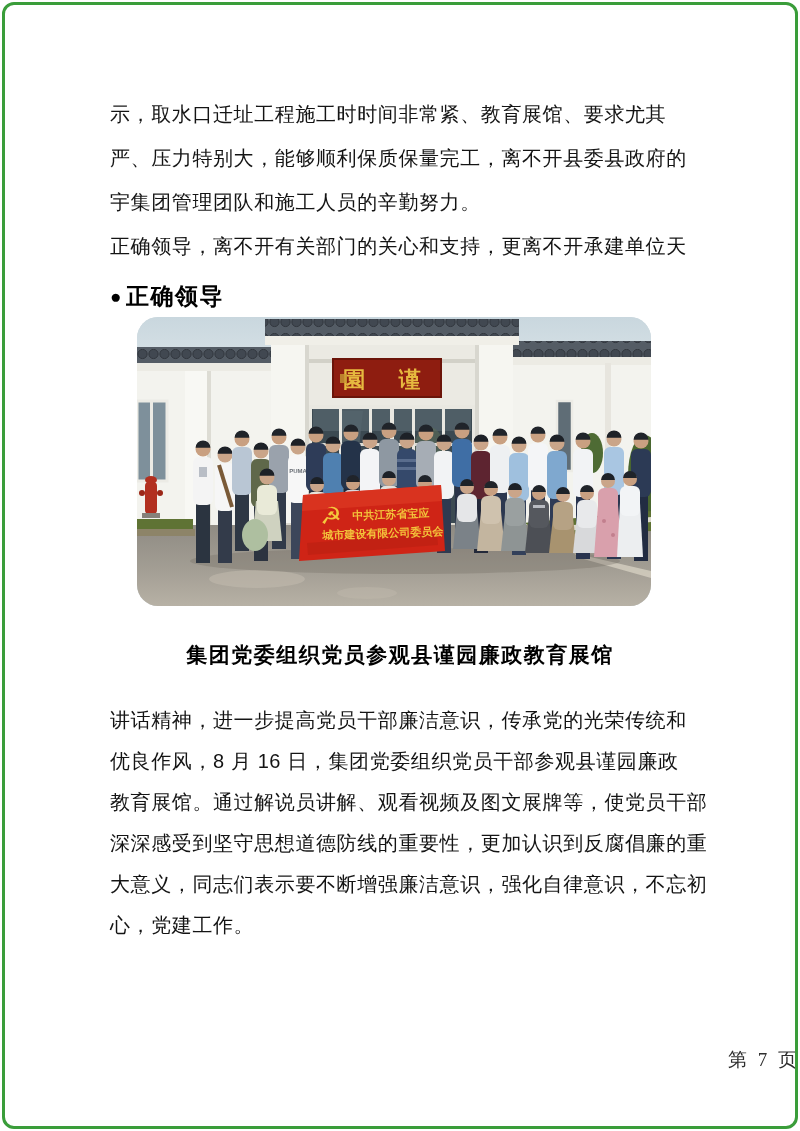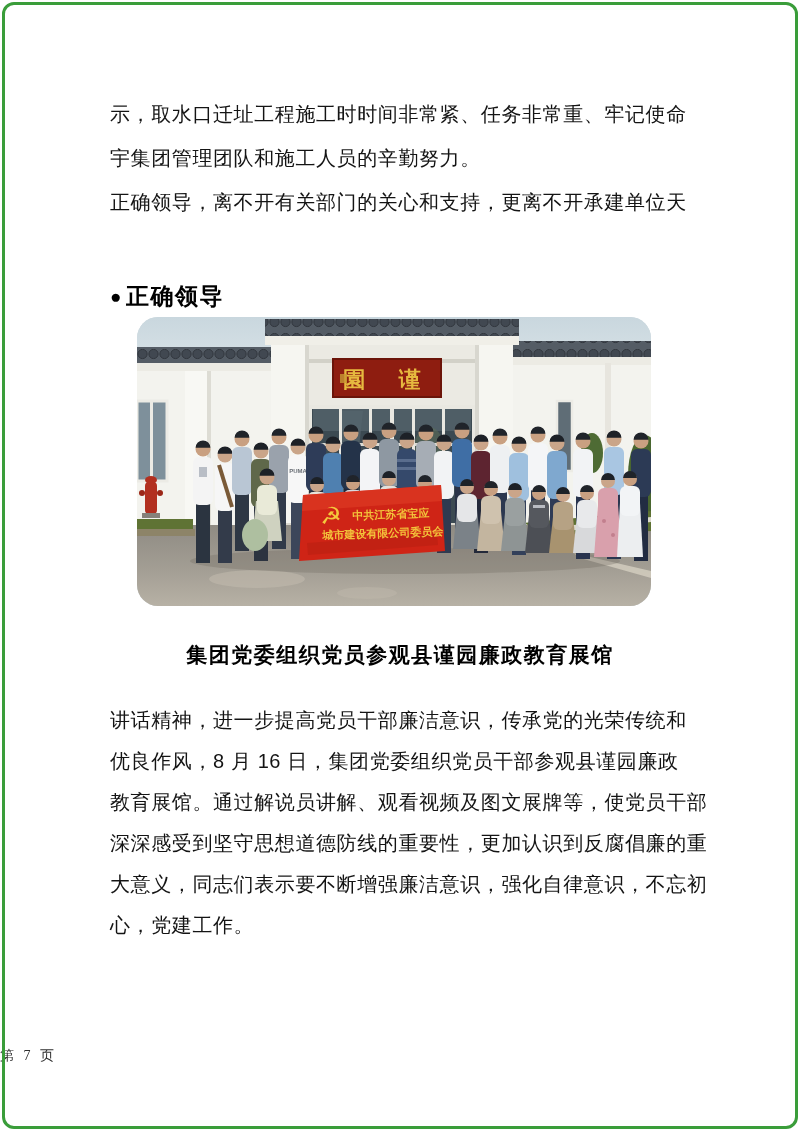--- a/index.html
+++ b/index.html
@@ -22,31 +22,32 @@
     position:absolute;left:110px;top:281px;margin:0;font-size:23px;font-weight:bold;color:#000;
     letter-spacing:1.5px;display:flex;align-items:center;
   }
   .section-header .bullet{font-size:19px;margin-right:3px;line-height:1;}
   .photo{position:absolute;left:137px;top:317px;width:514px;height:289px;overflow:hidden;background:#cfd9de;border-radius:21px;}
   .caption{
     position:absolute;left:0;top:641px;width:800px;text-align:center;
     font-size:21px;font-weight:bold;color:#000;letter-spacing:1.5px;
   }
   .footer{
-    position:absolute;left:0;top:1047px;width:800px;text-align:left;
-    font-family:"Liberation Serif","DejaVu Serif",serif;font-size:14px;color:#2e2e2e;letter-spacing:3px;
+    position:absolute;left:0;top:1047px;width:800px;text-align:right;
+    font-family:"Liberation Serif","DejaVu Serif",serif;font-size:19px;color:#2e2e2e;letter-spacing:3px;
   }
 </style>
 </head>
 <body>
 
 <div class="page-border"></div>
 
 <div class="para" id="para1">
-  <div class="pline">示，取水口迁址工程施工时时间非常紧、任务非常重、牢记使命</div>
+  <div class="pline">示，取水口迁址工程施工时时间非常紧、教育展馆、要求尤其</div>
+  <div class="pline">严、压力特别大，能够顺利保质保量完工，离不开县委县政府的</div>
   <div class="pline">宇集团管理团队和施工人员的辛勤努力。</div>
   <div class="pline">正确领导，离不开有关部门的关心和支持，更离不开承建单位天</div>
 </div>
 
 <h2 class="section-header">
   <span class="bullet">●</span>
   <span>正确领导</span>
 </h2>
 
 <div class="photo">

